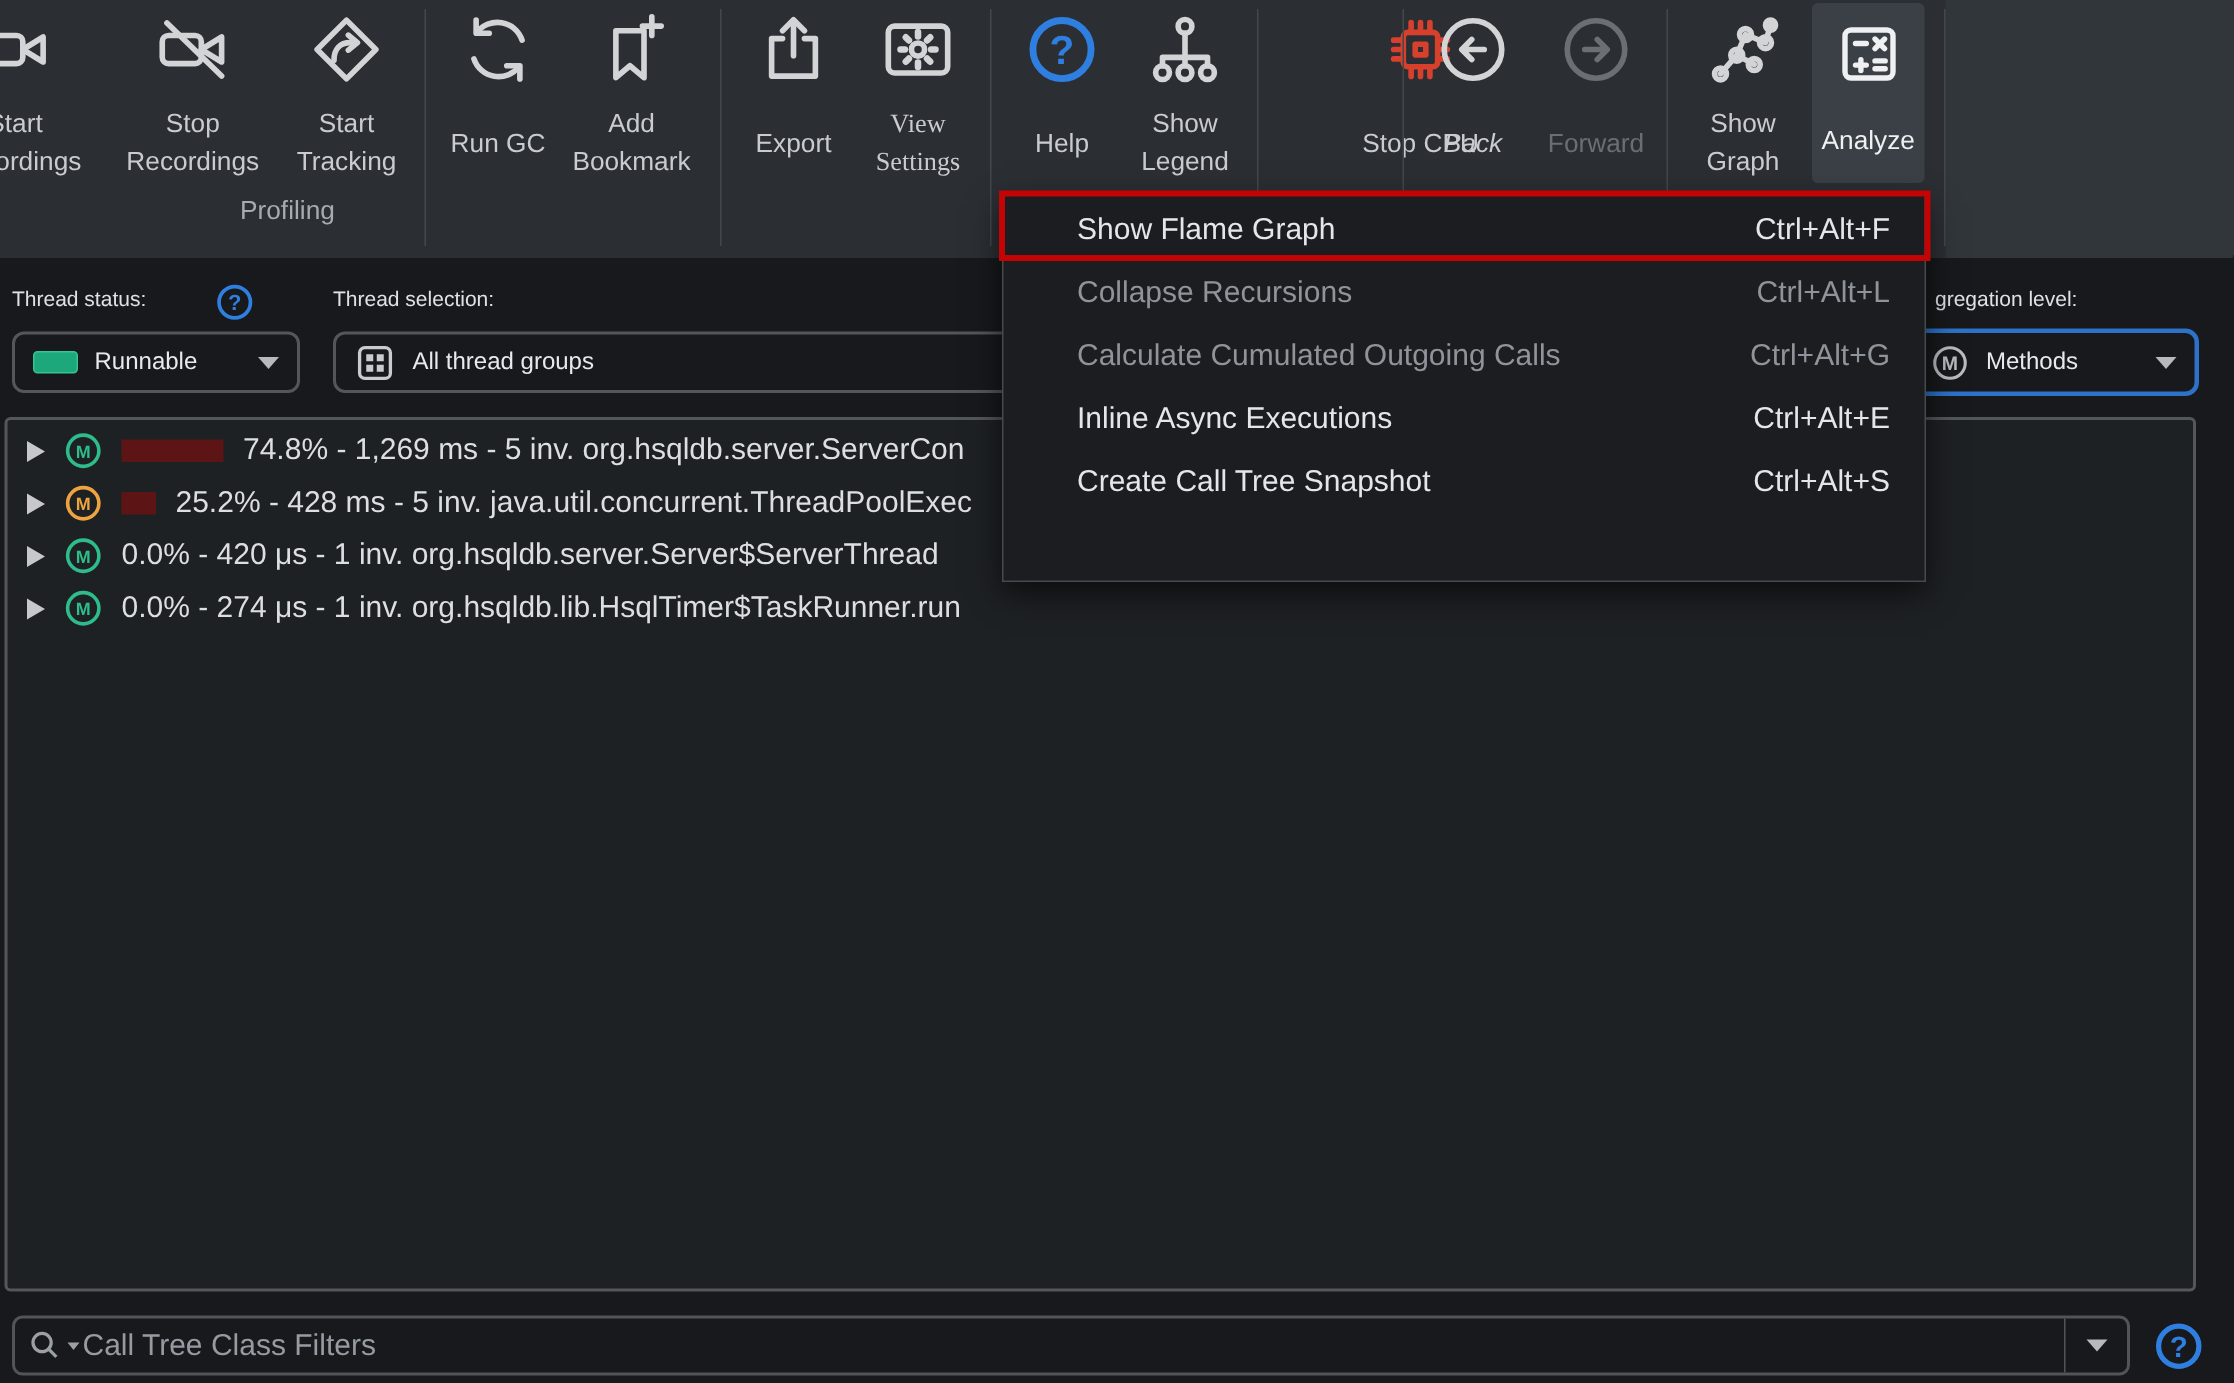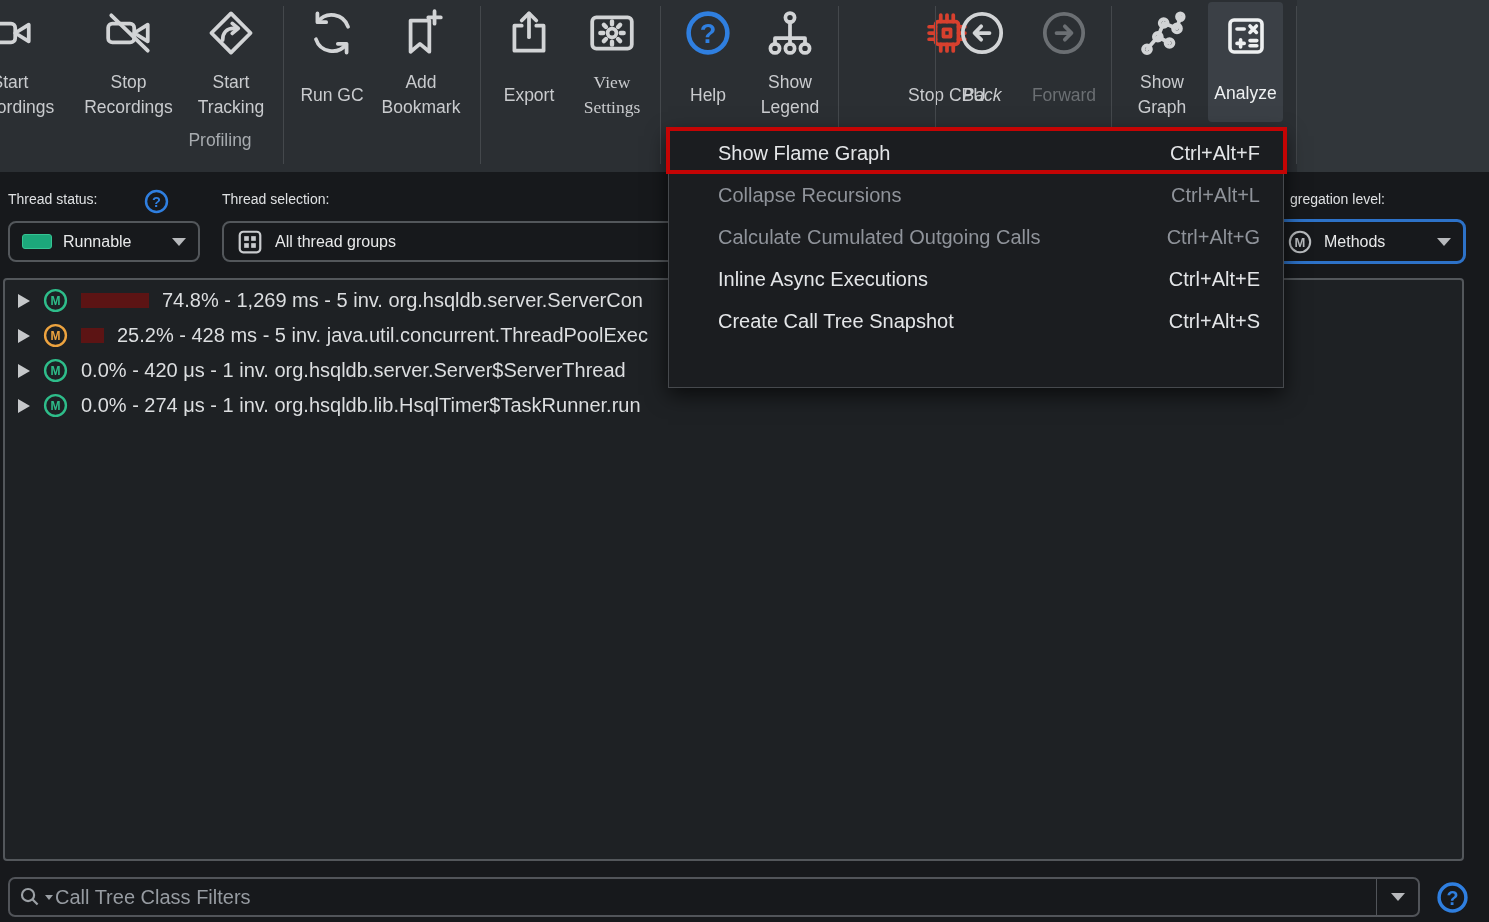--- a/index.html
+++ b/index.html
@@ -11,21 +11,21 @@
   .ribbon { position:absolute; left:0; top:0; width:1489px; height:172px; background:#2b2f33; overflow:hidden; }
   .ribbon-right { position:absolute; left:1297px; top:0; width:192px; height:172px; background:#31363a; }
   .vsep { position:absolute; top:6px; height:158px; width:1px; background:#44484c; }
   .tbtn { position:absolute; top:0; height:128px; display:flex; flex-direction:column; align-items:center; cursor:default; }
   .tbtn .ticon { height:62px; display:flex; align-items:flex-end; justify-content:center; padding-bottom:4px; }
   .tbtn .tlabel { flex:1; display:flex; align-items:center; justify-content:center; text-align:center;
                   font-size:17.5px; line-height:25px; color:#c9cbce; width:100%; }
   .tbtn.dim .tlabel { color:#6b6f73; }
   .tbtn.selected { background:#3b4046; border-radius:4px; top:2px; height:120px; }
   .tbtn.selected .tlabel { color:#eef0f1; }
-  .group-label { position:absolute; top:130px; font-size:17.5px; color:#a7abaf; text-align:center; }
+  .group-label { position:absolute; top:130px; font-size:17.5px; color:#a7abaf; }
   svg.ic { stroke:#d2d4d6; fill:none; stroke-width:1.8; stroke-linecap:round; stroke-linejoin:round; }
   .dim svg.ic { stroke:#6b6f73; }
   svg.ic text { stroke:none; }
 
   
   .ctl-label { position:absolute; font-size:14px; color:#dfe1e3; white-space:nowrap; }
   .combo { position:absolute; height:41px; border:2px solid #53575b; border-radius:8px; background:#17191c;
            display:flex; align-items:center; padding:0 12px; gap:11px; }
   .combo .val { font-size:16px; color:#e8e9ea; white-space:nowrap; }
   .caret { width:0; height:0; border-left:7px solid transparent; border-right:7px solid transparent;

